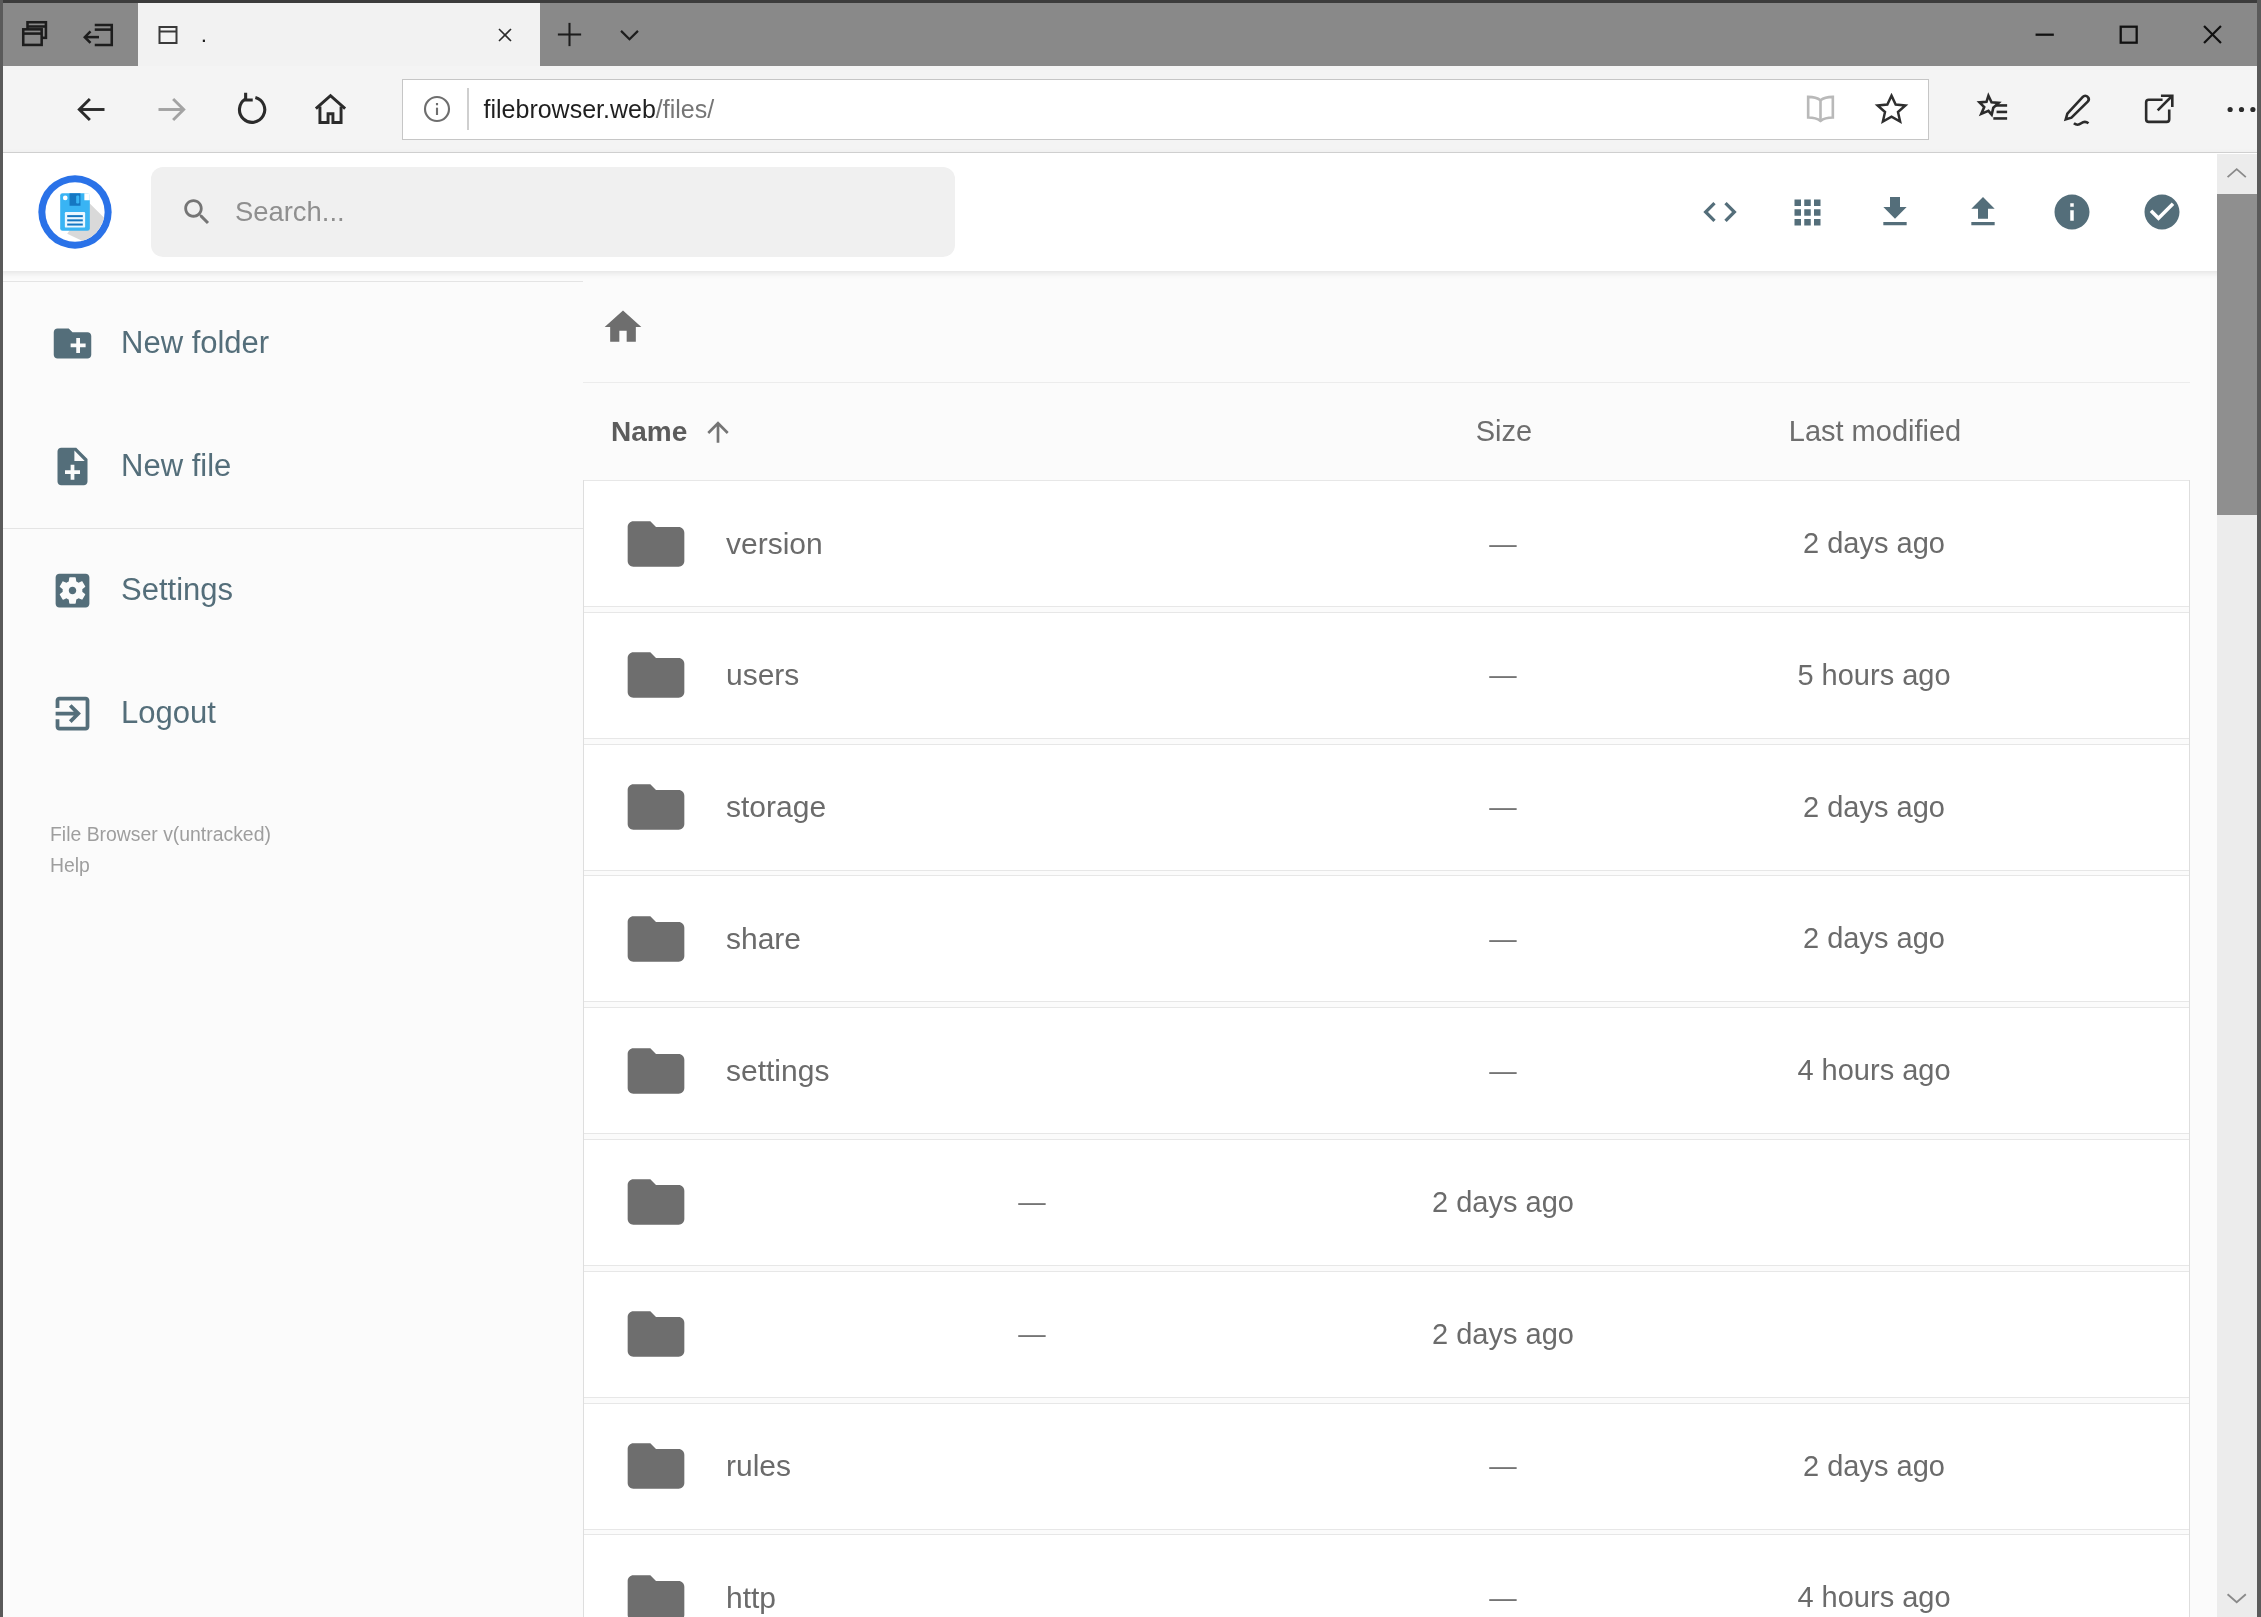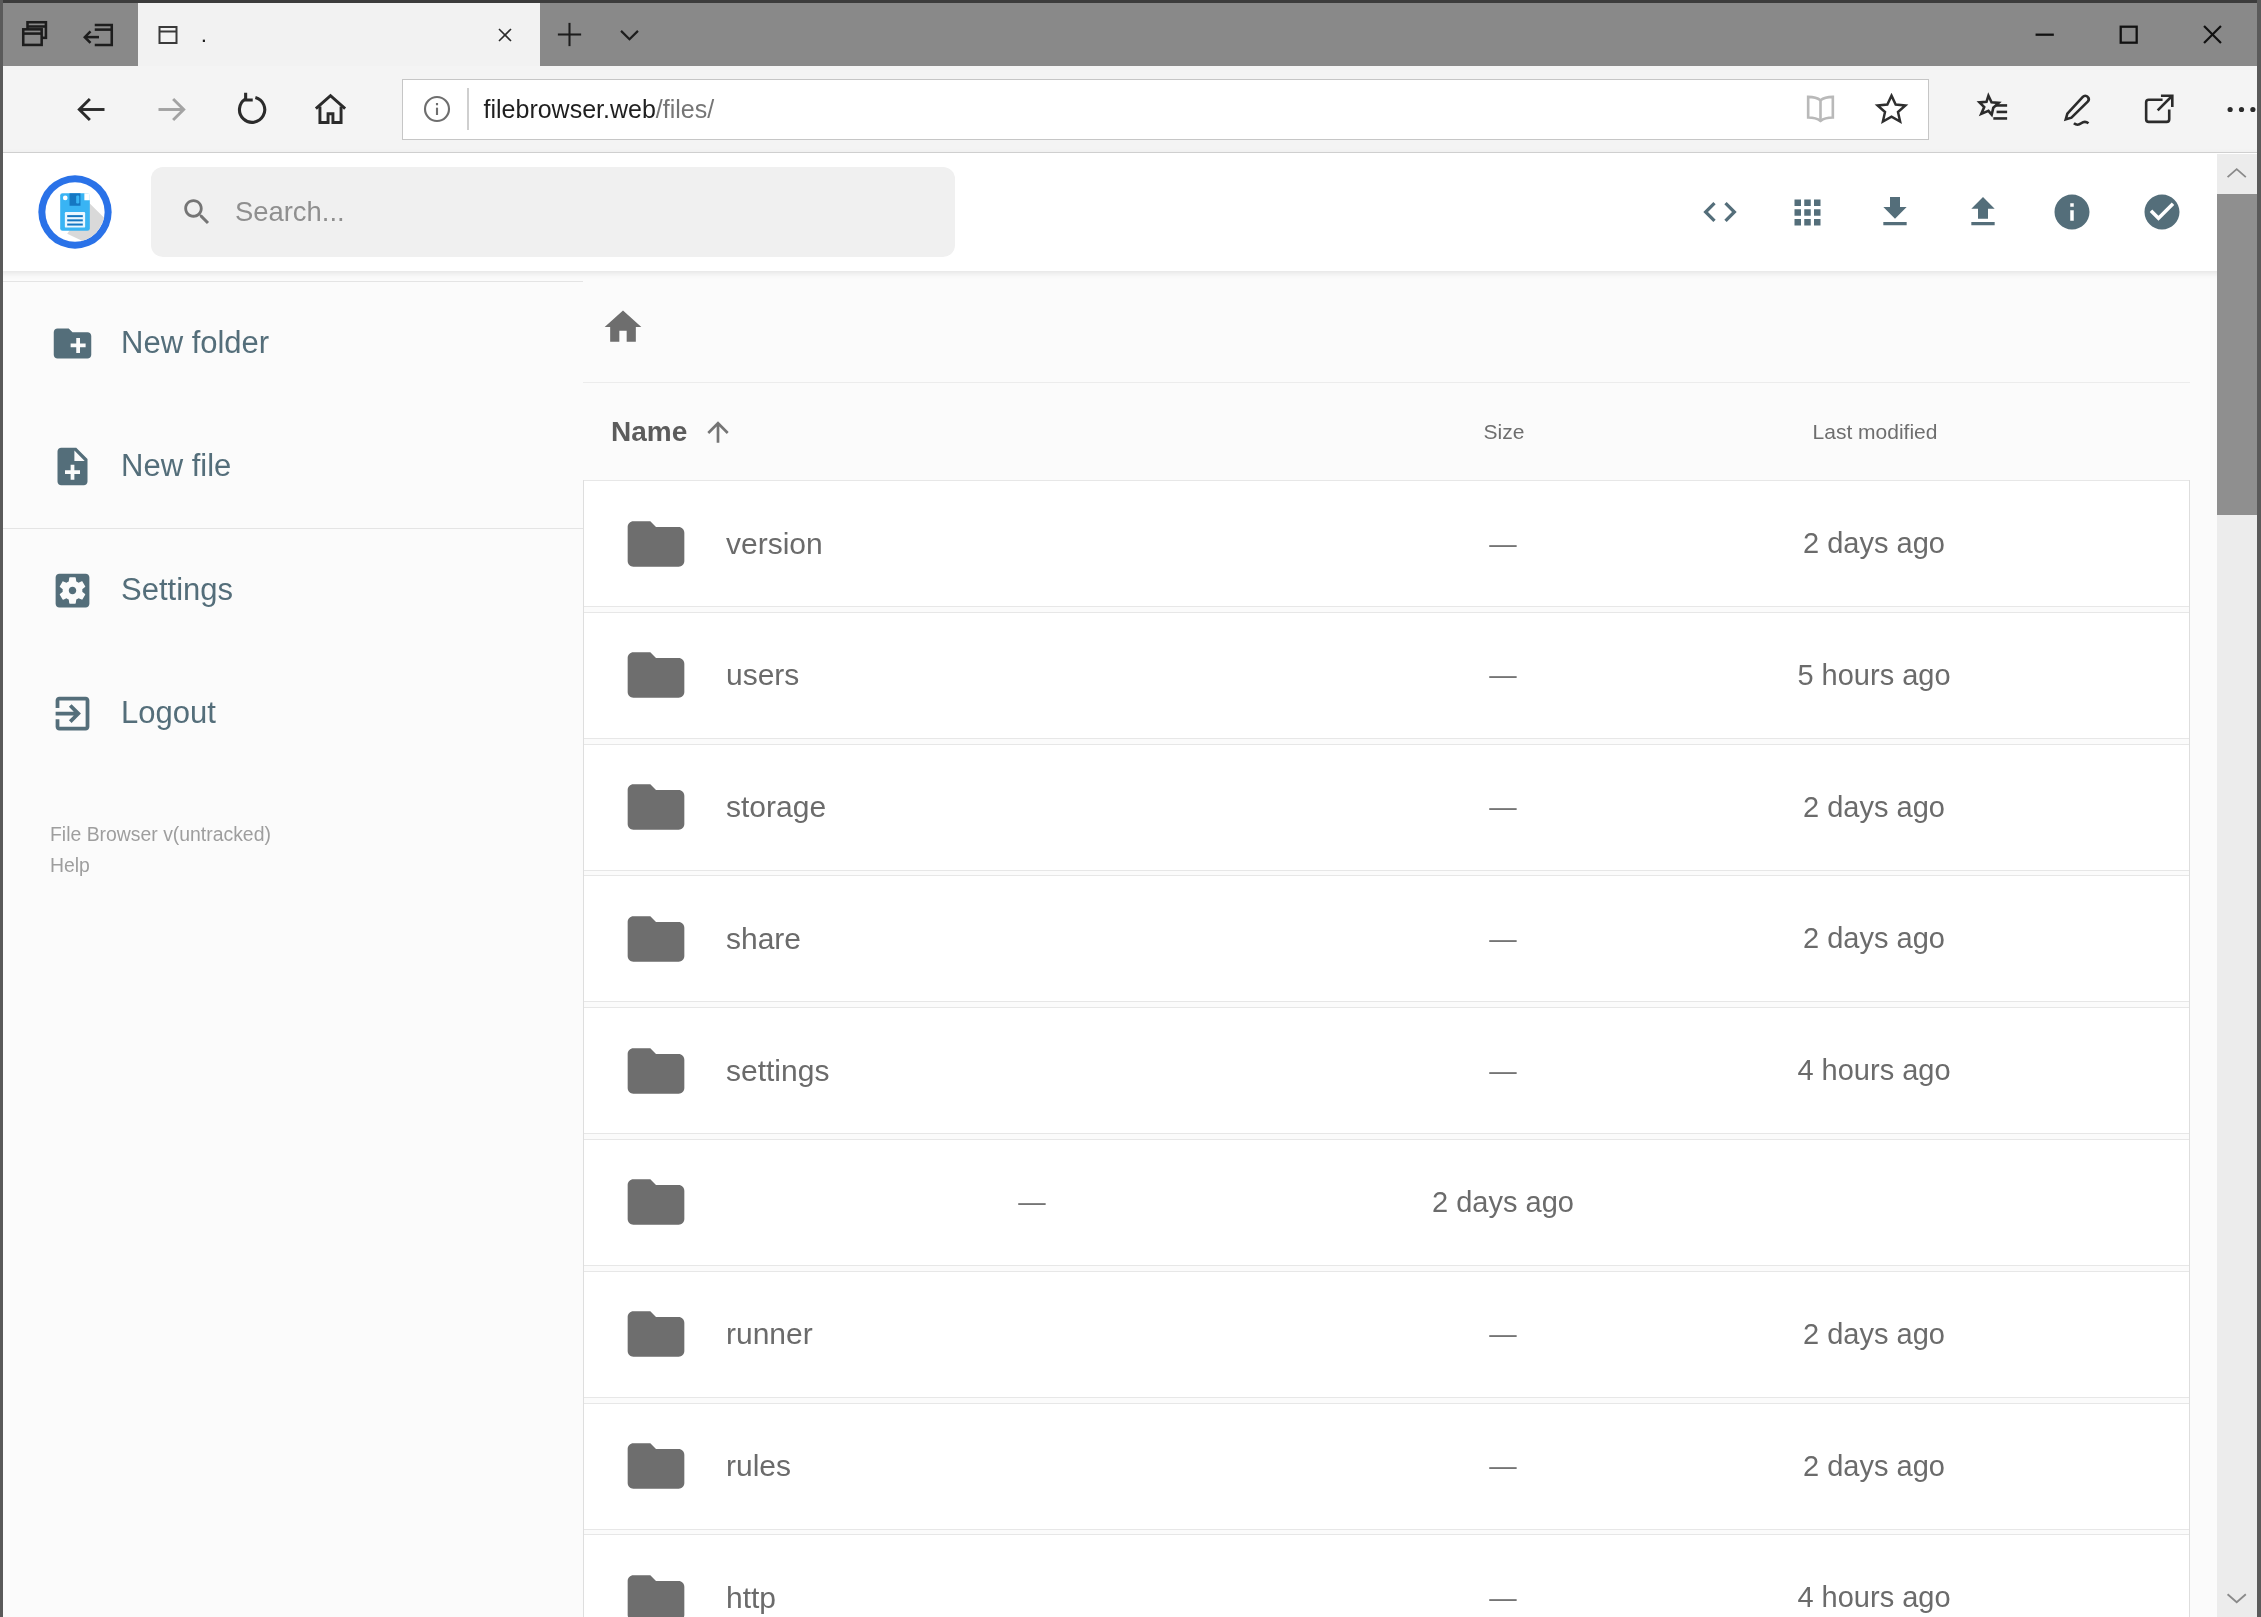--- a/index.html
+++ b/index.html
@@ -60,21 +60,21 @@
   .credits .help { color:#9e9e9e; text-decoration:none;text-align:right; }
 
   .main { flex:1; margin-right:71px; }
   .breadcrumb { height:111px; display:flex; align-items:center; padding-left:14.5px; }
   .crumb-home { color:#6e6e6e; display:flex; padding:3.2px; }
   .bc-div { border:none; border-top:0.8px solid #ececec; }
 
   .list-head { height:97px; display:grid; grid-template-columns:1fr 258px 484px; align-items:center; padding:0 73px 0 28px; }
   .lh-name { display:flex; align-items:center; gap:14.5px; font-size:28px; font-weight:bold; color:#5c5c5c; }
   .sort-arrow { color:#757575; display:flex; }
-  .lh-size, .lh-mod { font-size:21px; color:#6e6e6e; text-align:center; }
+  .lh-size, .lh-mod { font-size:29px; color:#6e6e6e; text-align:center; }
 
   .file-list { border-left:0.8px solid #dedede; border-right:0.8px solid #dedede; }
   .frow { height:127px; margin-bottom:4.8px; background:#fff; border-top:0.8px solid #e7e7e7; border-bottom:0.8px solid #e7e7e7;
           display:grid; grid-template-columns:68px 1fr 258px 484px; align-items:center; padding:0 73px 0 38px; cursor:pointer; }
   .frow .ficon { color:#6e6e6e; display:flex; }
   .frow .fname { font-size:30px; color:#6b6b6b; padding-left:36px; }
   .frow .fsize { font-size:27.4px; color:#757575; text-align:center; }
   .frow .fmod  { font-size:29px; color:#6b6b6b; text-align:center; }
 
   
@@ -428,21 +428,20 @@
     <span class="fsize">—</span>
     <span class="fmod">2 days ago</span>
   </div>
 
   <div class="frow">
     <span class="ficon">
       <svg width="68" height="68" viewBox="0 0 24 24" fill="currentColor">
               <path d="M10 4H4c-1.1 0-2 .9-2 2v12c0 1.1.9 2 2 2h16c1.1 0 2-.9 2-2V8c0-1.1-.9-2-2-2h-8l-2-2z"></path>
             </svg>
     </span>
-    <span class="fname">runner</span>
     <span class="fsize">—</span>
     <span class="fmod">2 days ago</span>
   </div>
 
   <div class="frow">
     <span class="ficon">
       <svg width="68" height="68" viewBox="0 0 24 24" fill="currentColor">
               <path d="M10 4H4c-1.1 0-2 .9-2 2v12c0 1.1.9 2 2 2h16c1.1 0 2-.9 2-2V8c0-1.1-.9-2-2-2h-8l-2-2z"></path>
             </svg>
     </span>

